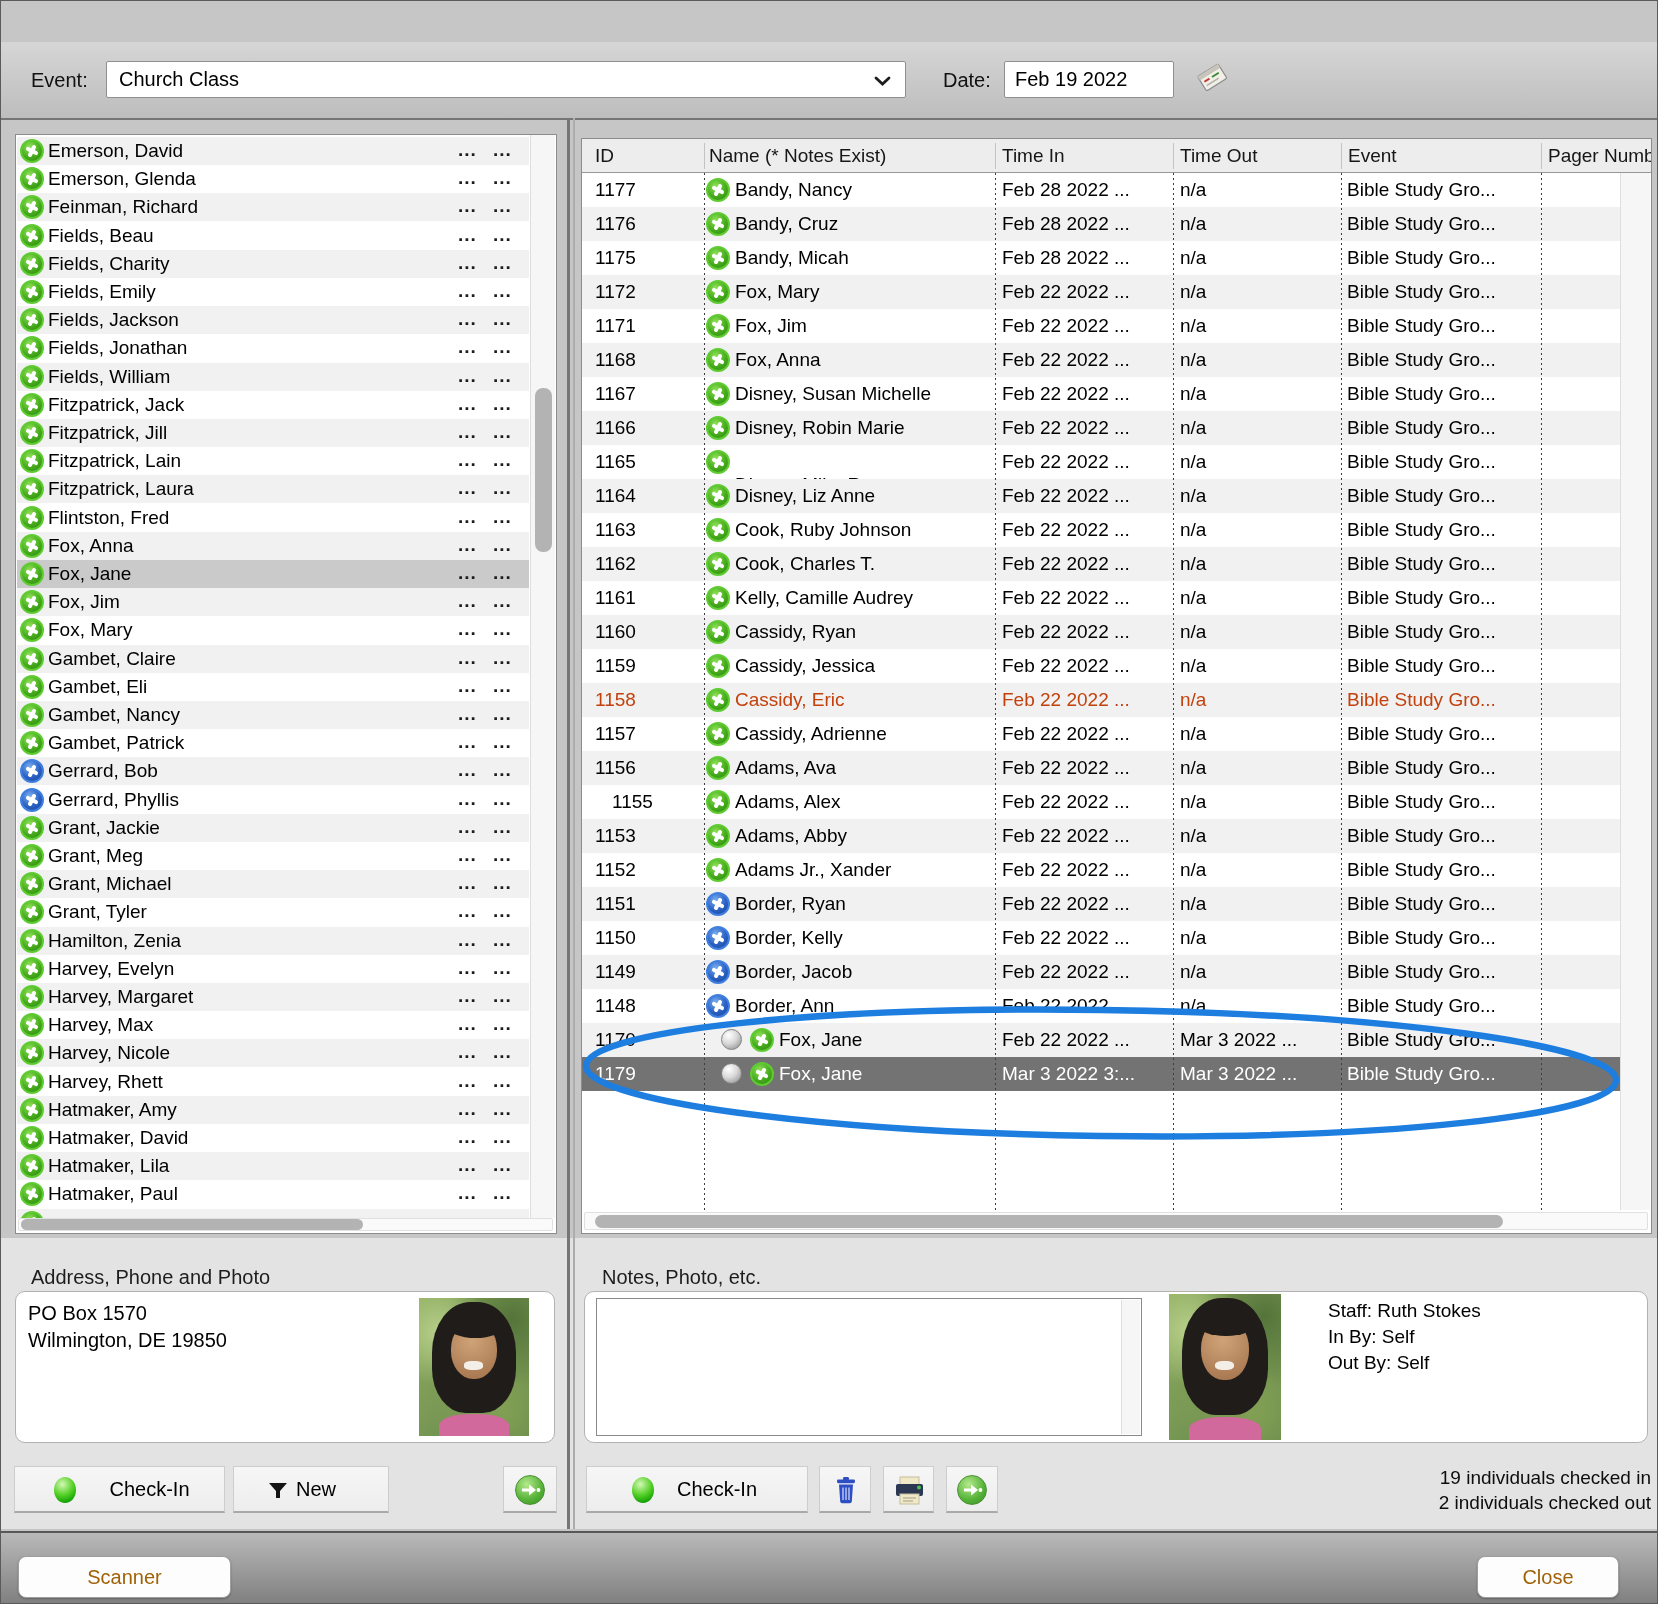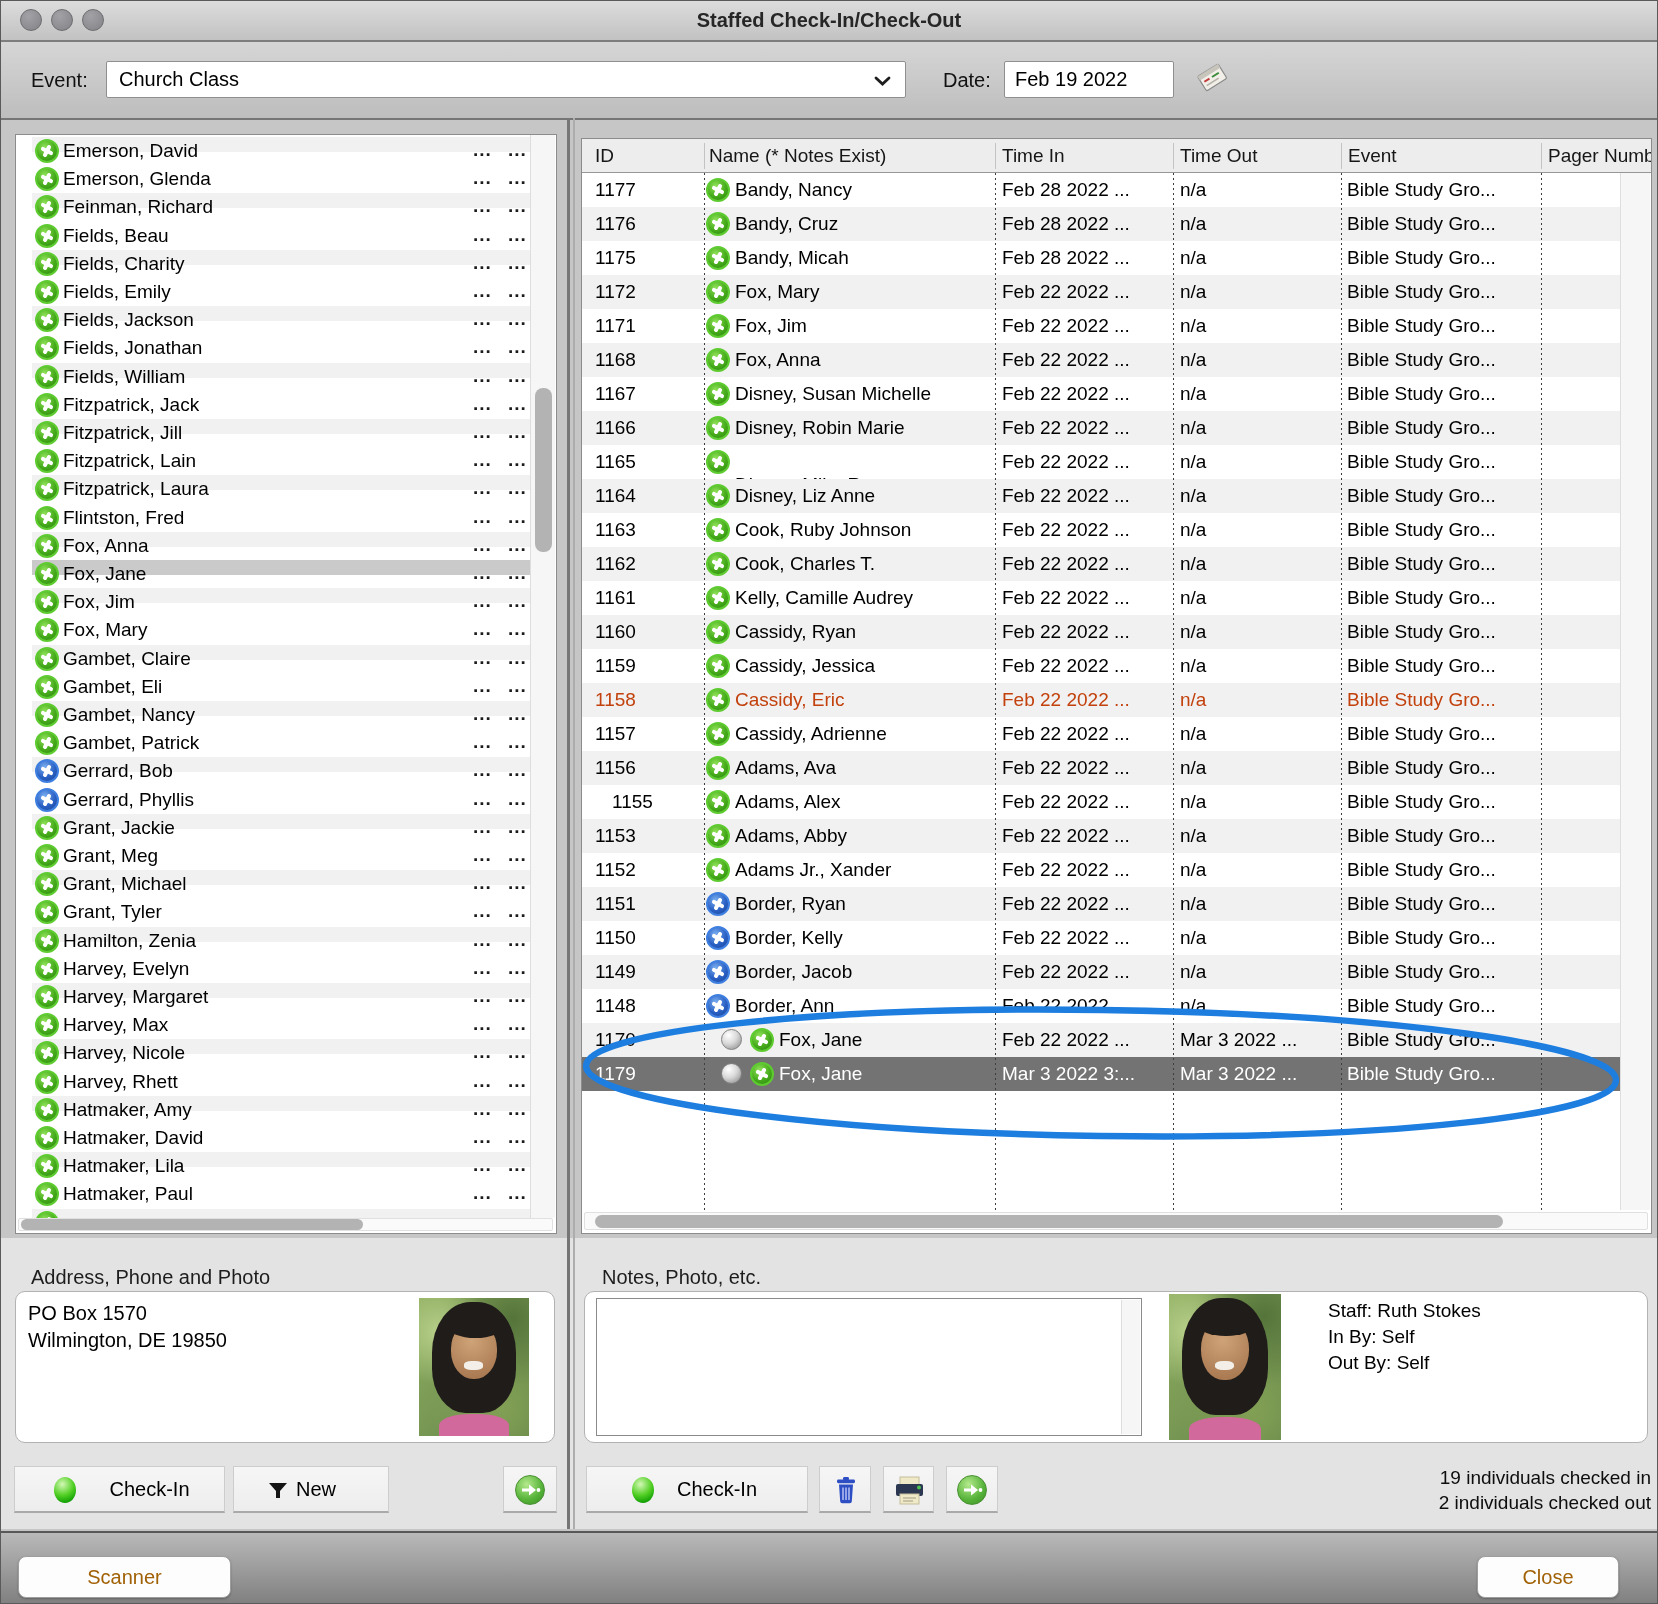--- a/index.html
+++ b/index.html
@@ -24,21 +24,21 @@
   .datefield{position:absolute;left:1003px;top:19px;width:170px;height:37px;background:#fff;
     border:1.5px solid #8f8f8f;border-radius:2px;box-sizing:border-box;font-family:"Liberation Sans",sans-serif;
     font-size:20px;color:#000;padding:0 0 0 10px;outline:none;}
   
   .lowerbg{position:absolute;left:0;top:1237px;width:100%;height:291px;background:#e3e3e3;}
   .vdivider{position:absolute;left:566px;top:117px;width:3px;height:1411px;background:#767676;}
   .vdivider2{position:absolute;left:572px;top:117px;width:2px;height:1411px;background:#adadad;}
   
   .box{position:absolute;background:#fff;border:1.5px solid #8c8c8c;box-sizing:border-box;overflow:hidden;}
   
-  .lrow{position:absolute;left:16px;width:512px;height:15px;}
+  .lrow{position:absolute;left:1px;width:512px;height:28px;}
   .lrow .nm{position:absolute;left:31px;top:0;height:28px;line-height:28px;font-size:19px;color:#000;white-space:nowrap;}
   .dots{position:absolute;top:0;height:28px;line-height:26px;font-size:19px;font-weight:700;color:#1b1b1b;letter-spacing:1px;}
   
   .xicon{position:absolute;width:24px;height:24px;border-radius:50%;box-sizing:border-box;}
   .xicon.green{background:radial-gradient(circle at 38% 30%,#8fe257 0%,#46ab1c 55%,#2b830e 100%);border:2px solid #5ecb31;}
   .xicon.blue{background:radial-gradient(circle at 38% 30%,#79aef0 0%,#2a61c4 55%,#1a4397 100%);border:2px solid #3f7fe0;}
   .xicon .xr{position:absolute;left:0;top:0;width:100%;height:100%;transform:rotate(-18deg);}
   .xicon .xr::before,.xicon .xr::after{content:"";position:absolute;left:50%;top:50%;width:13px;height:4px;
     background:#fff;border-radius:2px;}
   .xicon .xr::before{transform:translate(-50%,-50%) rotate(45deg);}
@@ -91,26 +91,20 @@
     background:linear-gradient(#b9b9b9,#7d7d7d);border-top:2px solid #585858;}
   .footbtn{position:absolute;top:23px;height:42px;background:#fdfdfd;border:1px solid #9e9e9e;border-radius:8px;
     box-sizing:border-box;font-size:20px;color:#a16207;text-align:center;line-height:40px;
     box-shadow:0 1px 2px rgba(0,0,0,.25);}
 </style>
 </head>
 <body>
 
 <div id="app">
 
-  <div class="titlebar">
-    <span class="tlight" style="left:19px"></span>
-    <span class="tlight" style="left:50px"></span>
-    <span class="tlight" style="left:81px"></span>
-    <div class="wtitle">Staffed Check-In/Check-Out</div>
-  </div>
 
   <div class="toolbar">
     <span class="tlabel" style="left:30px">Event:</span>
     <div class="dropdown">
       <span class="val">Church Class</span>
       <svg class="abs" style="right:14px;top:14px" width="17" height="11">
         <polyline points="2,2 8.5,8 15,2" stroke="#1e1e1e" stroke-width="2.8" fill="none" stroke-linecap="round"></polyline>
       </svg>
     </div>
     <span class="tlabel" style="left:942px">Date:</span>

